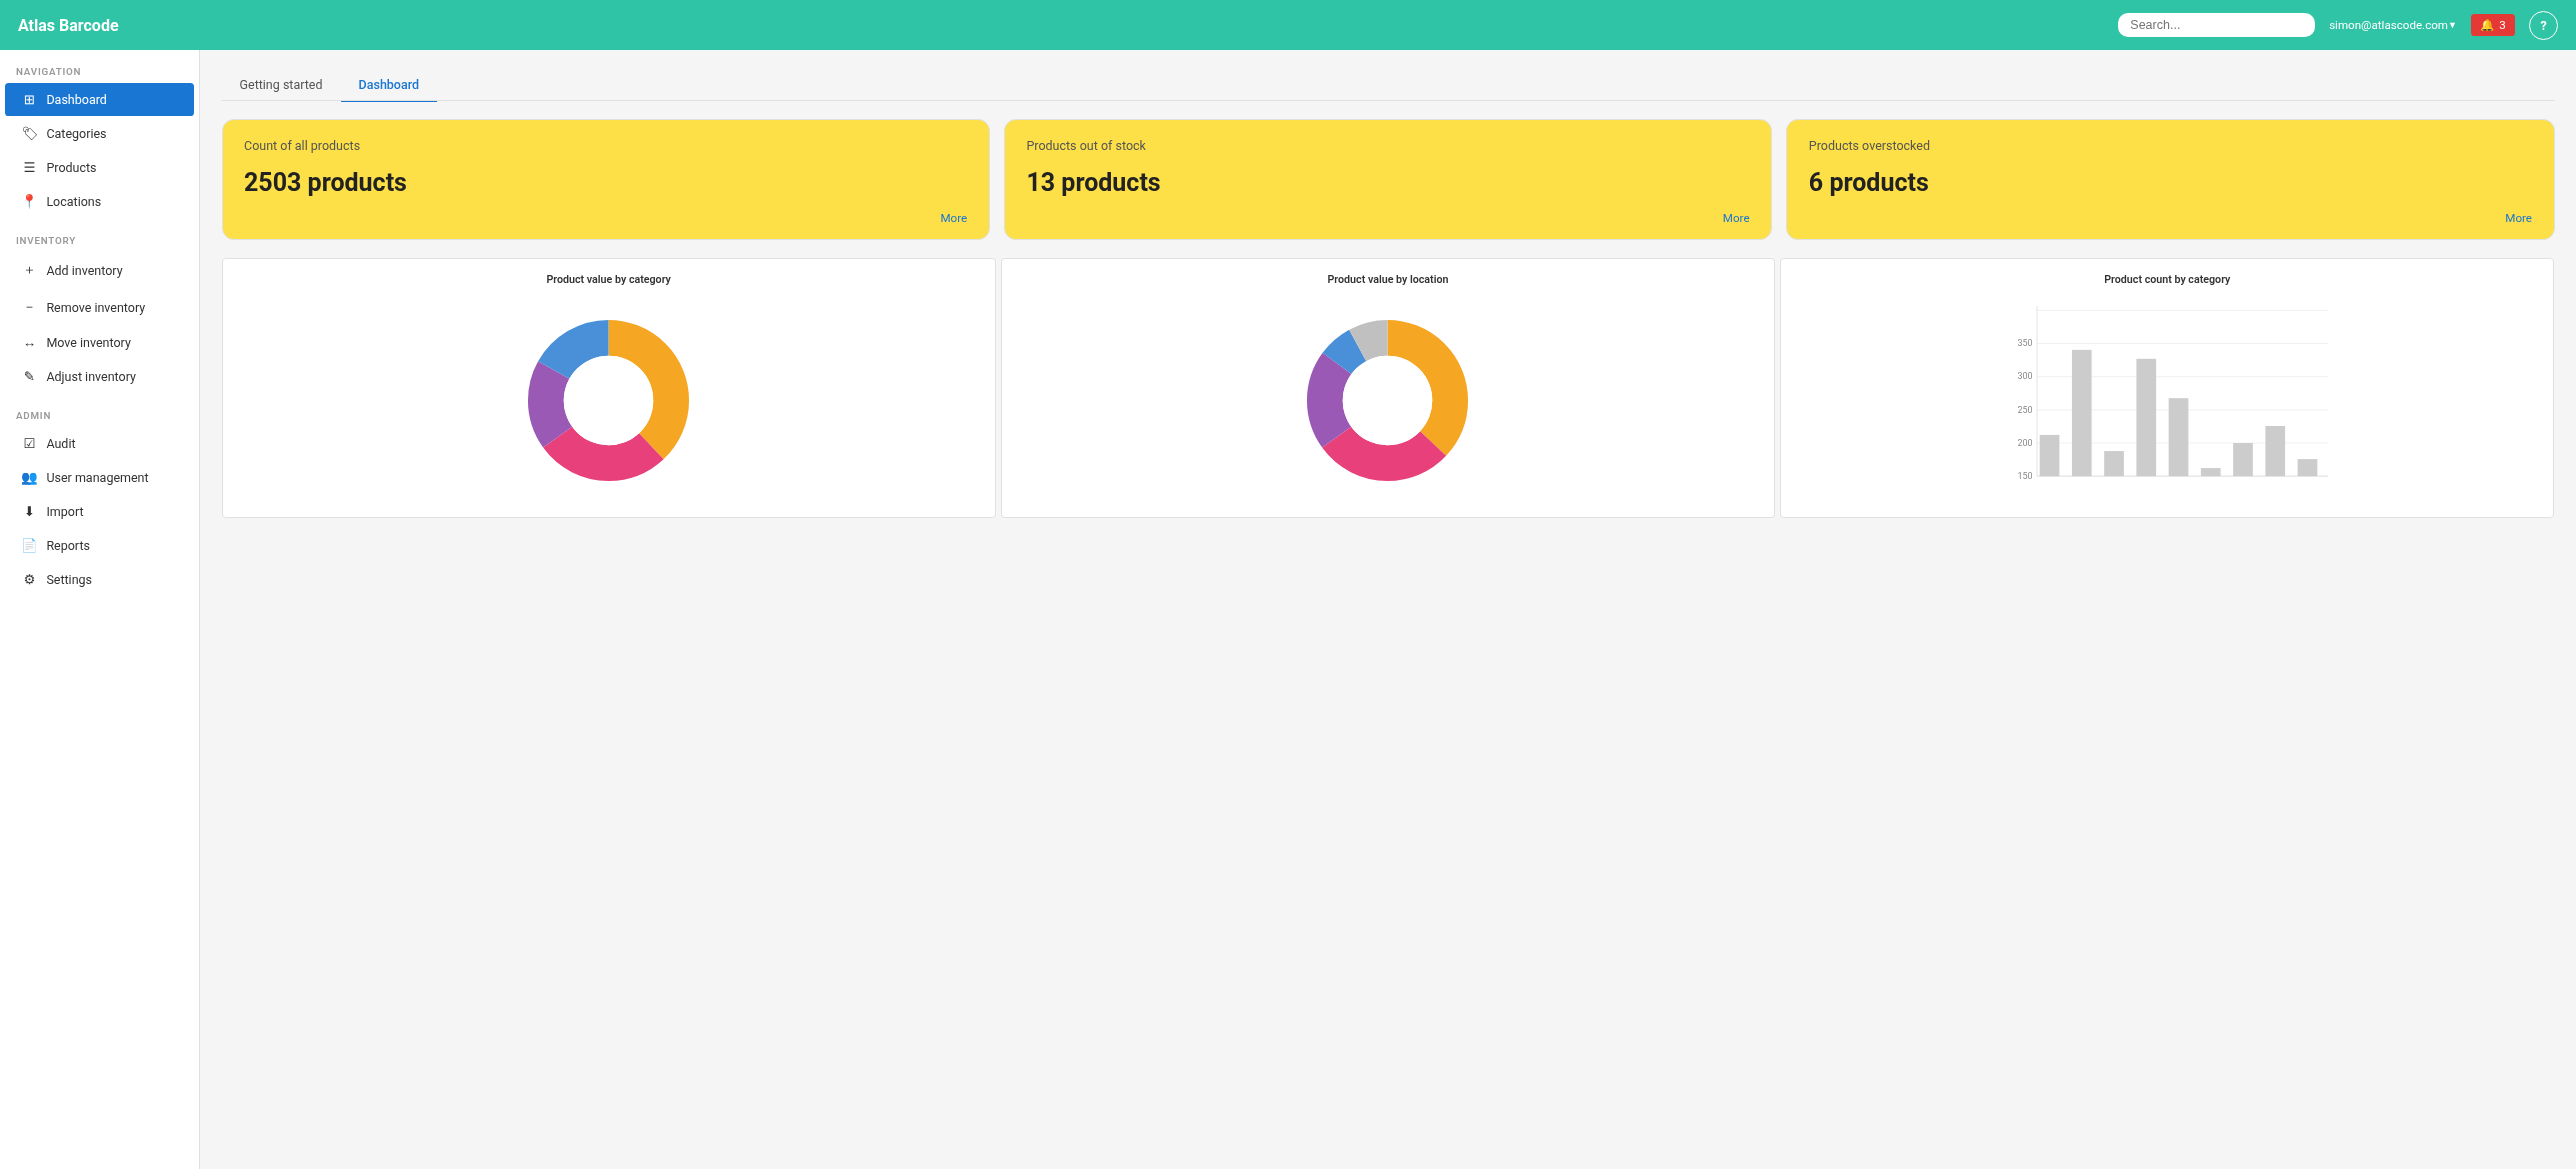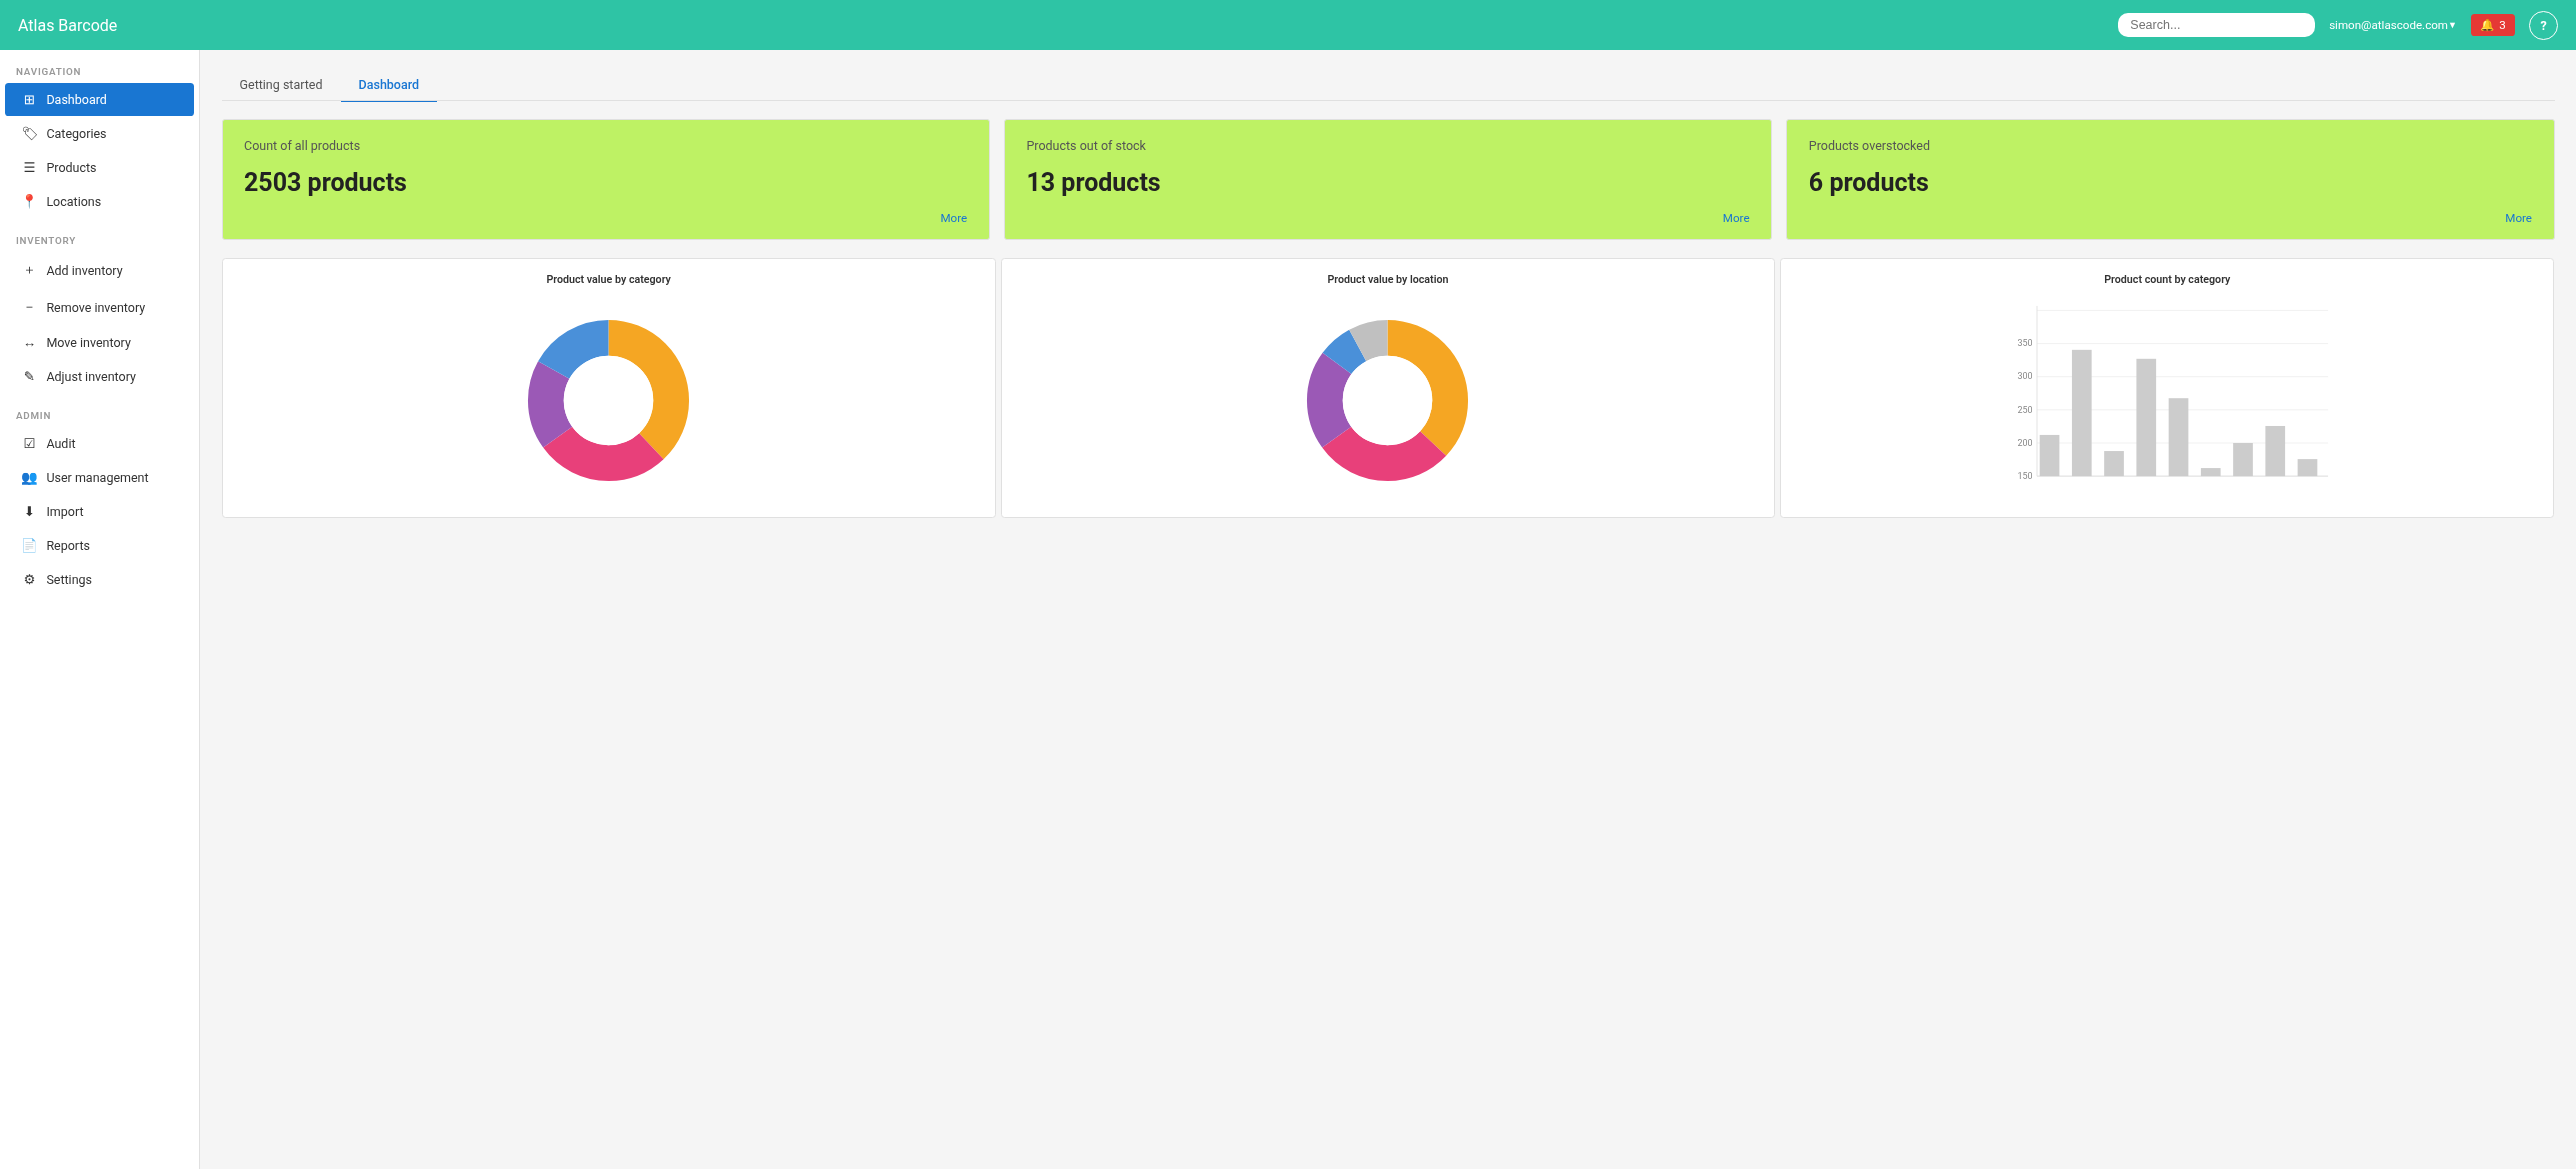--- a/index.html
+++ b/index.html
@@ -11,21 +11,21 @@
       height: 50px;
       display: flex;
       align-items: center;
       padding: 0 18px;
       flex-shrink: 0;
       gap: 14.3px;
     }
     .header-logo {
       color: white;
       font-size: 16px;
-      font-weight: 400;
+      font-weight: 700;
       flex: 1;
     }
     .header-search {
       background: white;
       border: none;
       border-radius: 10px;
       padding: 5.4px 12.5px;
       width: 197px;
       font-size: 12.5px;
       color: #999;
@@ -117,23 +117,23 @@
       cursor: pointer;
       color: #555;
       border-bottom: 1.8px solid transparent;
       margin-bottom: -1.8px;
     }
     .tab.active { color: #1976d2; border-bottom-color: #1976d2; font-weight: 500; }
 
     
     .stat-cards { display: grid; grid-template-columns: repeat(3, 1fr); gap: 14.3px; margin-bottom: 18px; }
     .stat-card {
-      background: #bef264;
+      background: #fde047;
       border: 0.9px solid #e0e0e0;
-      border-radius: 3px;
+      border-radius: 12px;
       padding: 18px 21.5px 14.3px;
       display: flex;
       flex-direction: column;
     }
     .stat-card-label { font-size: 12.5px; color: #555; margin-bottom: 14.3px; }
     .stat-card-value { font-size: 25px; font-weight: 700; color: #222; flex: 1; }
     .stat-card-more { text-align: right; color: #1976d2; font-size: 11.6px; cursor: pointer; margin-top: 14.3px; }
 
     
     .charts-row { display: grid; grid-template-columns: 1fr 1fr 1fr; gap: 5px; }

